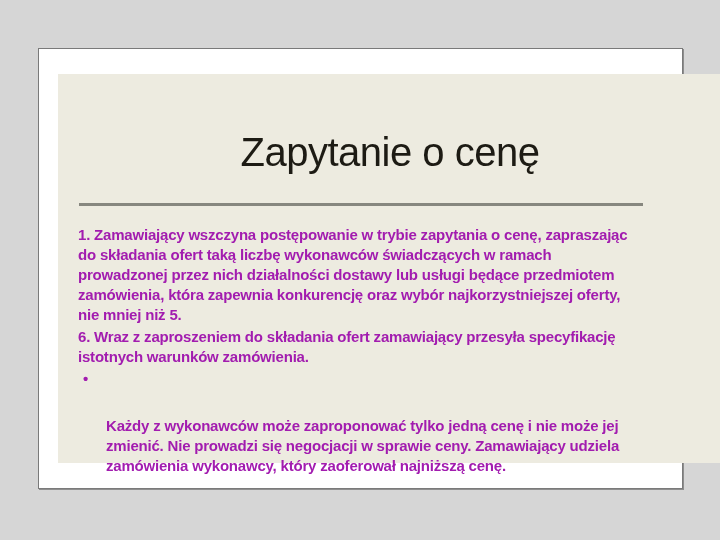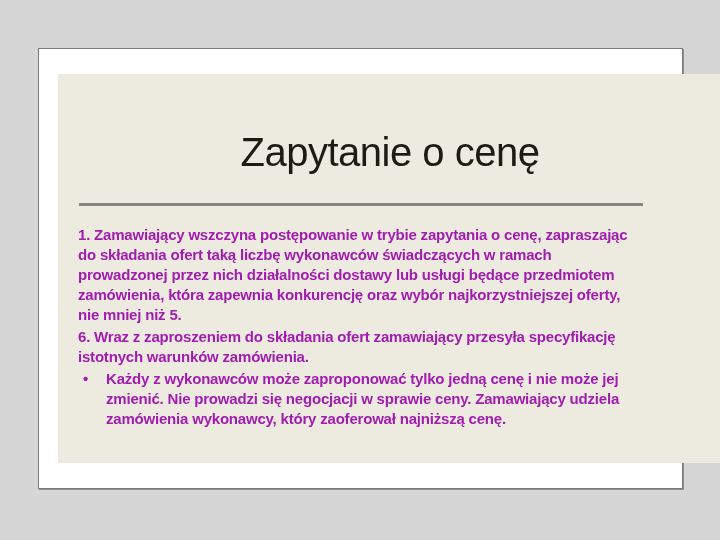--- a/index.html
+++ b/index.html
@@ -78,20 +78,21 @@
   }
   .bullet-marker {
     width: 28px;
     padding-left: 5px;
     box-sizing: border-box;
     flex: 0 0 28px;
   }
   .bullet-text {
     flex: 1;
     white-space: pre-wrap;
+    margin-top: 47px;
   }
 </style>
 </head>
 <body>
 
 <div class="page">
   <div class="slide">
 
     <div class="slide-title">Zapytanie o cenę</div>
 

